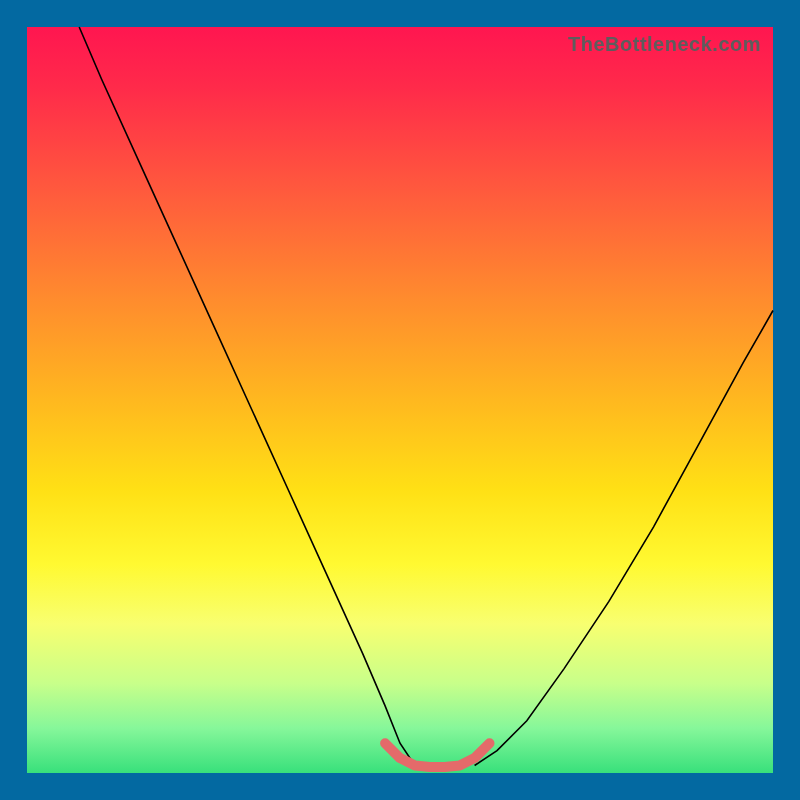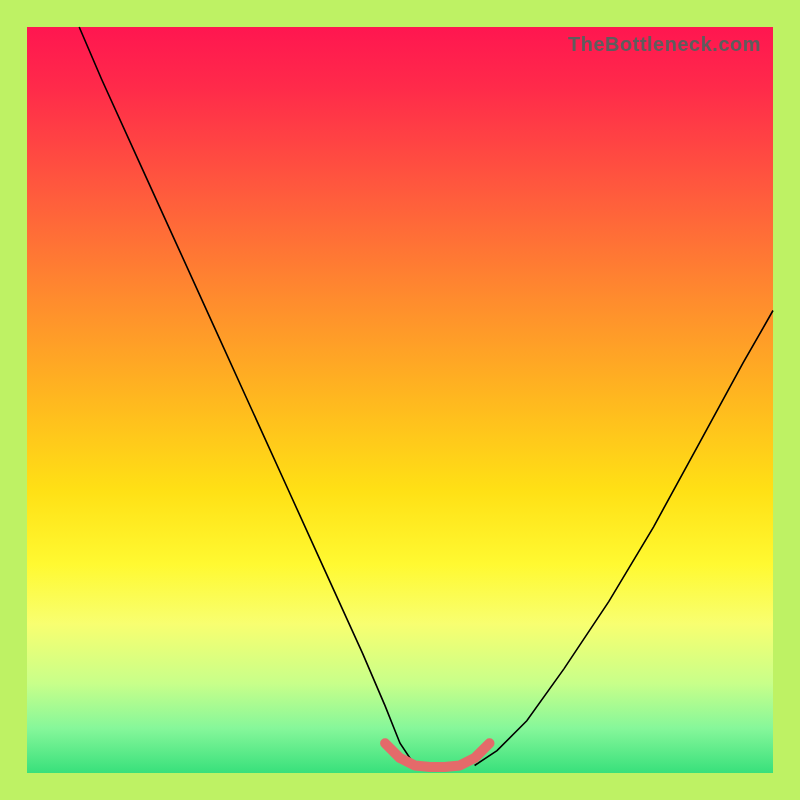--- a/index.html
+++ b/index.html
@@ -1,21 +1,21 @@
 <!DOCTYPE html>
 <html><head>
 <meta charset="utf-8">
 <style>
   * { margin: 0; padding: 0; box-sizing: border-box; }
   html, body { width: 800px; height: 800px; background: #000; overflow: hidden; }
   .stage {
     position: relative;
     width: 800px;
     height: 800px;
-    background: #bef264;
+    background: #0369a1;
     padding-left: 36px;
   }
   .plot {
     position: absolute;
     left: 27px;
     top: 27px;
     width: 746px;
     height: 746px;
     background: linear-gradient(
       to bottom,

